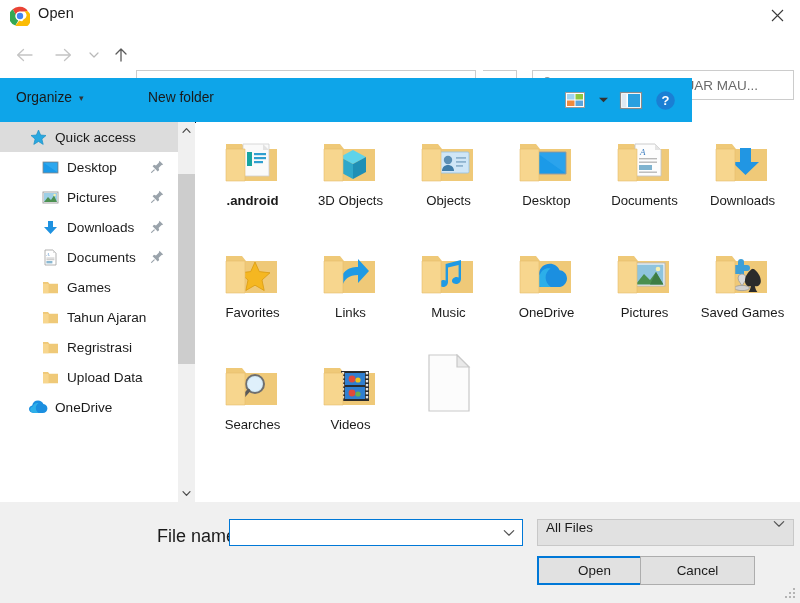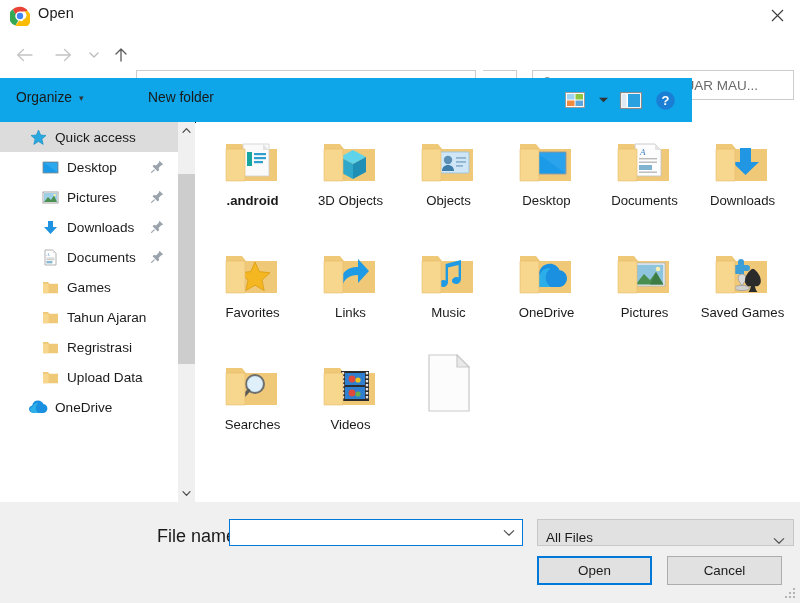--- a/index.html
+++ b/index.html
@@ -71,28 +71,28 @@
   .fitem .lbl{margin-top:4px;font-size:13.2px;color:#1b1b1b;line-height:17px;word-wrap:break-word;}
 
   
   .bottom{position:absolute;left:0;top:502px;width:800px;height:101px;background:#f0f0f0;}
   .fn-label{position:absolute;left:157px;top:526px;font-size:18px;color:#1b1b1b;}
   .fn-input{position:absolute;left:229px;top:519px;width:294px;height:27px;background:#fff;border:1px solid #0078d7;
     box-sizing:border-box;display:flex;align-items:center;}
   .fn-input .val{flex:1;padding-left:6px;font-size:13.3px;color:#111;overflow:hidden;white-space:nowrap;}
   .fn-input .cv{width:26px;display:flex;align-items:center;justify-content:center;}
   .filter{position:absolute;left:537px;top:519px;width:257px;height:27px;background:#e1e1e1;border:1px solid #c8c8c8;
-    box-sizing:border-box;display:flex;align-items:flex-end;}
+    box-sizing:border-box;display:flex;align-items:flex-start;}
   .filter .val{flex:1;padding-left:8px;font-size:13.4px;color:#1b1b1b;white-space:nowrap;overflow:hidden;}
   .filter .cv{width:28px;display:flex;align-items:center;justify-content:center;}
 
   .btn{position:absolute;height:29px;box-sizing:border-box;display:flex;align-items:center;justify-content:center;
     font-size:13.4px;color:#1b1b1b;background:#e1e1e1;border:1px solid #adadad;}
   .btn-open{left:537px;top:556px;width:115px;border:1px solid #0078d7;outline:1px solid #0078d7;outline-offset:-2px;background:#e1e1e1;}
-  .btn-cancel{left:667px;top:556px;width:115px;}
+  .btn-cancel{left:640px;top:556px;width:115px;}
 
   .grip{position:absolute;right:3px;bottom:3px;width:12px;height:12px;}
   .grip i{position:absolute;width:2px;height:2px;background:#b4b4b4;}
 </style>
 </head>
 <body>
 
 <div class="dialog">
 
   <div class="titlebar">

